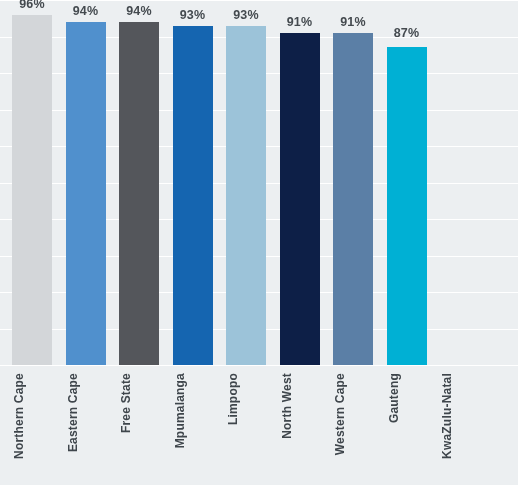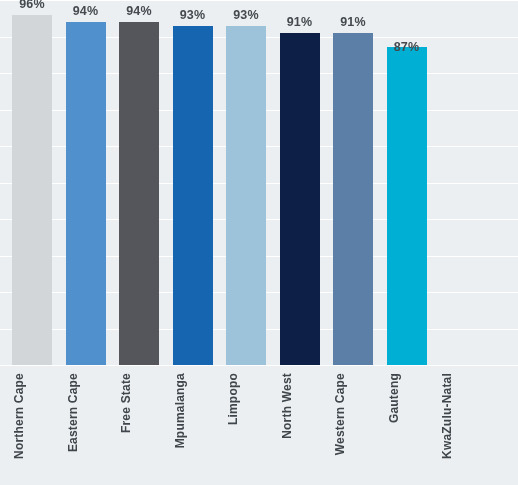--- a/index.html
+++ b/index.html
@@ -125,21 +125,21 @@
         <div class="bar-group" style="left: 279.5px; height: 365px;">
           <div class="bar" style="height: 332.15px; background: rgb(13, 31, 71);"></div>
           <div class="bar-label" style="bottom: 336.15px;">91%</div>
         </div>
         <div class="bar-group" style="left: 333px; height: 365px;">
           <div class="bar" style="height: 332.15px; background: rgb(91, 127, 166);"></div>
           <div class="bar-label" style="bottom: 336.15px;">91%</div>
         </div>
         <div class="bar-group" style="left: 386.5px; height: 365px;">
           <div class="bar" style="height: 317.55px; background: rgb(0, 176, 212);"></div>
-          <div class="bar-label" style="bottom: 311px;">87%</div>
+          <div class="bar-label" style="bottom: 325px;">87%</div>
         </div>
       </div>
   </div>
 
   <div class="cat-labels" id="cat-labels">
       <div class="cat-label" style="left: 12px;">Northern Cape</div>
       <div class="cat-label" style="left: 65.5px;">Eastern Cape</div>
       <div class="cat-label" style="left: 119px;">Free State</div>
       <div class="cat-label" style="left: 172.5px;">Mpumalanga</div>
       <div class="cat-label" style="left: 226px;">Limpopo</div>

